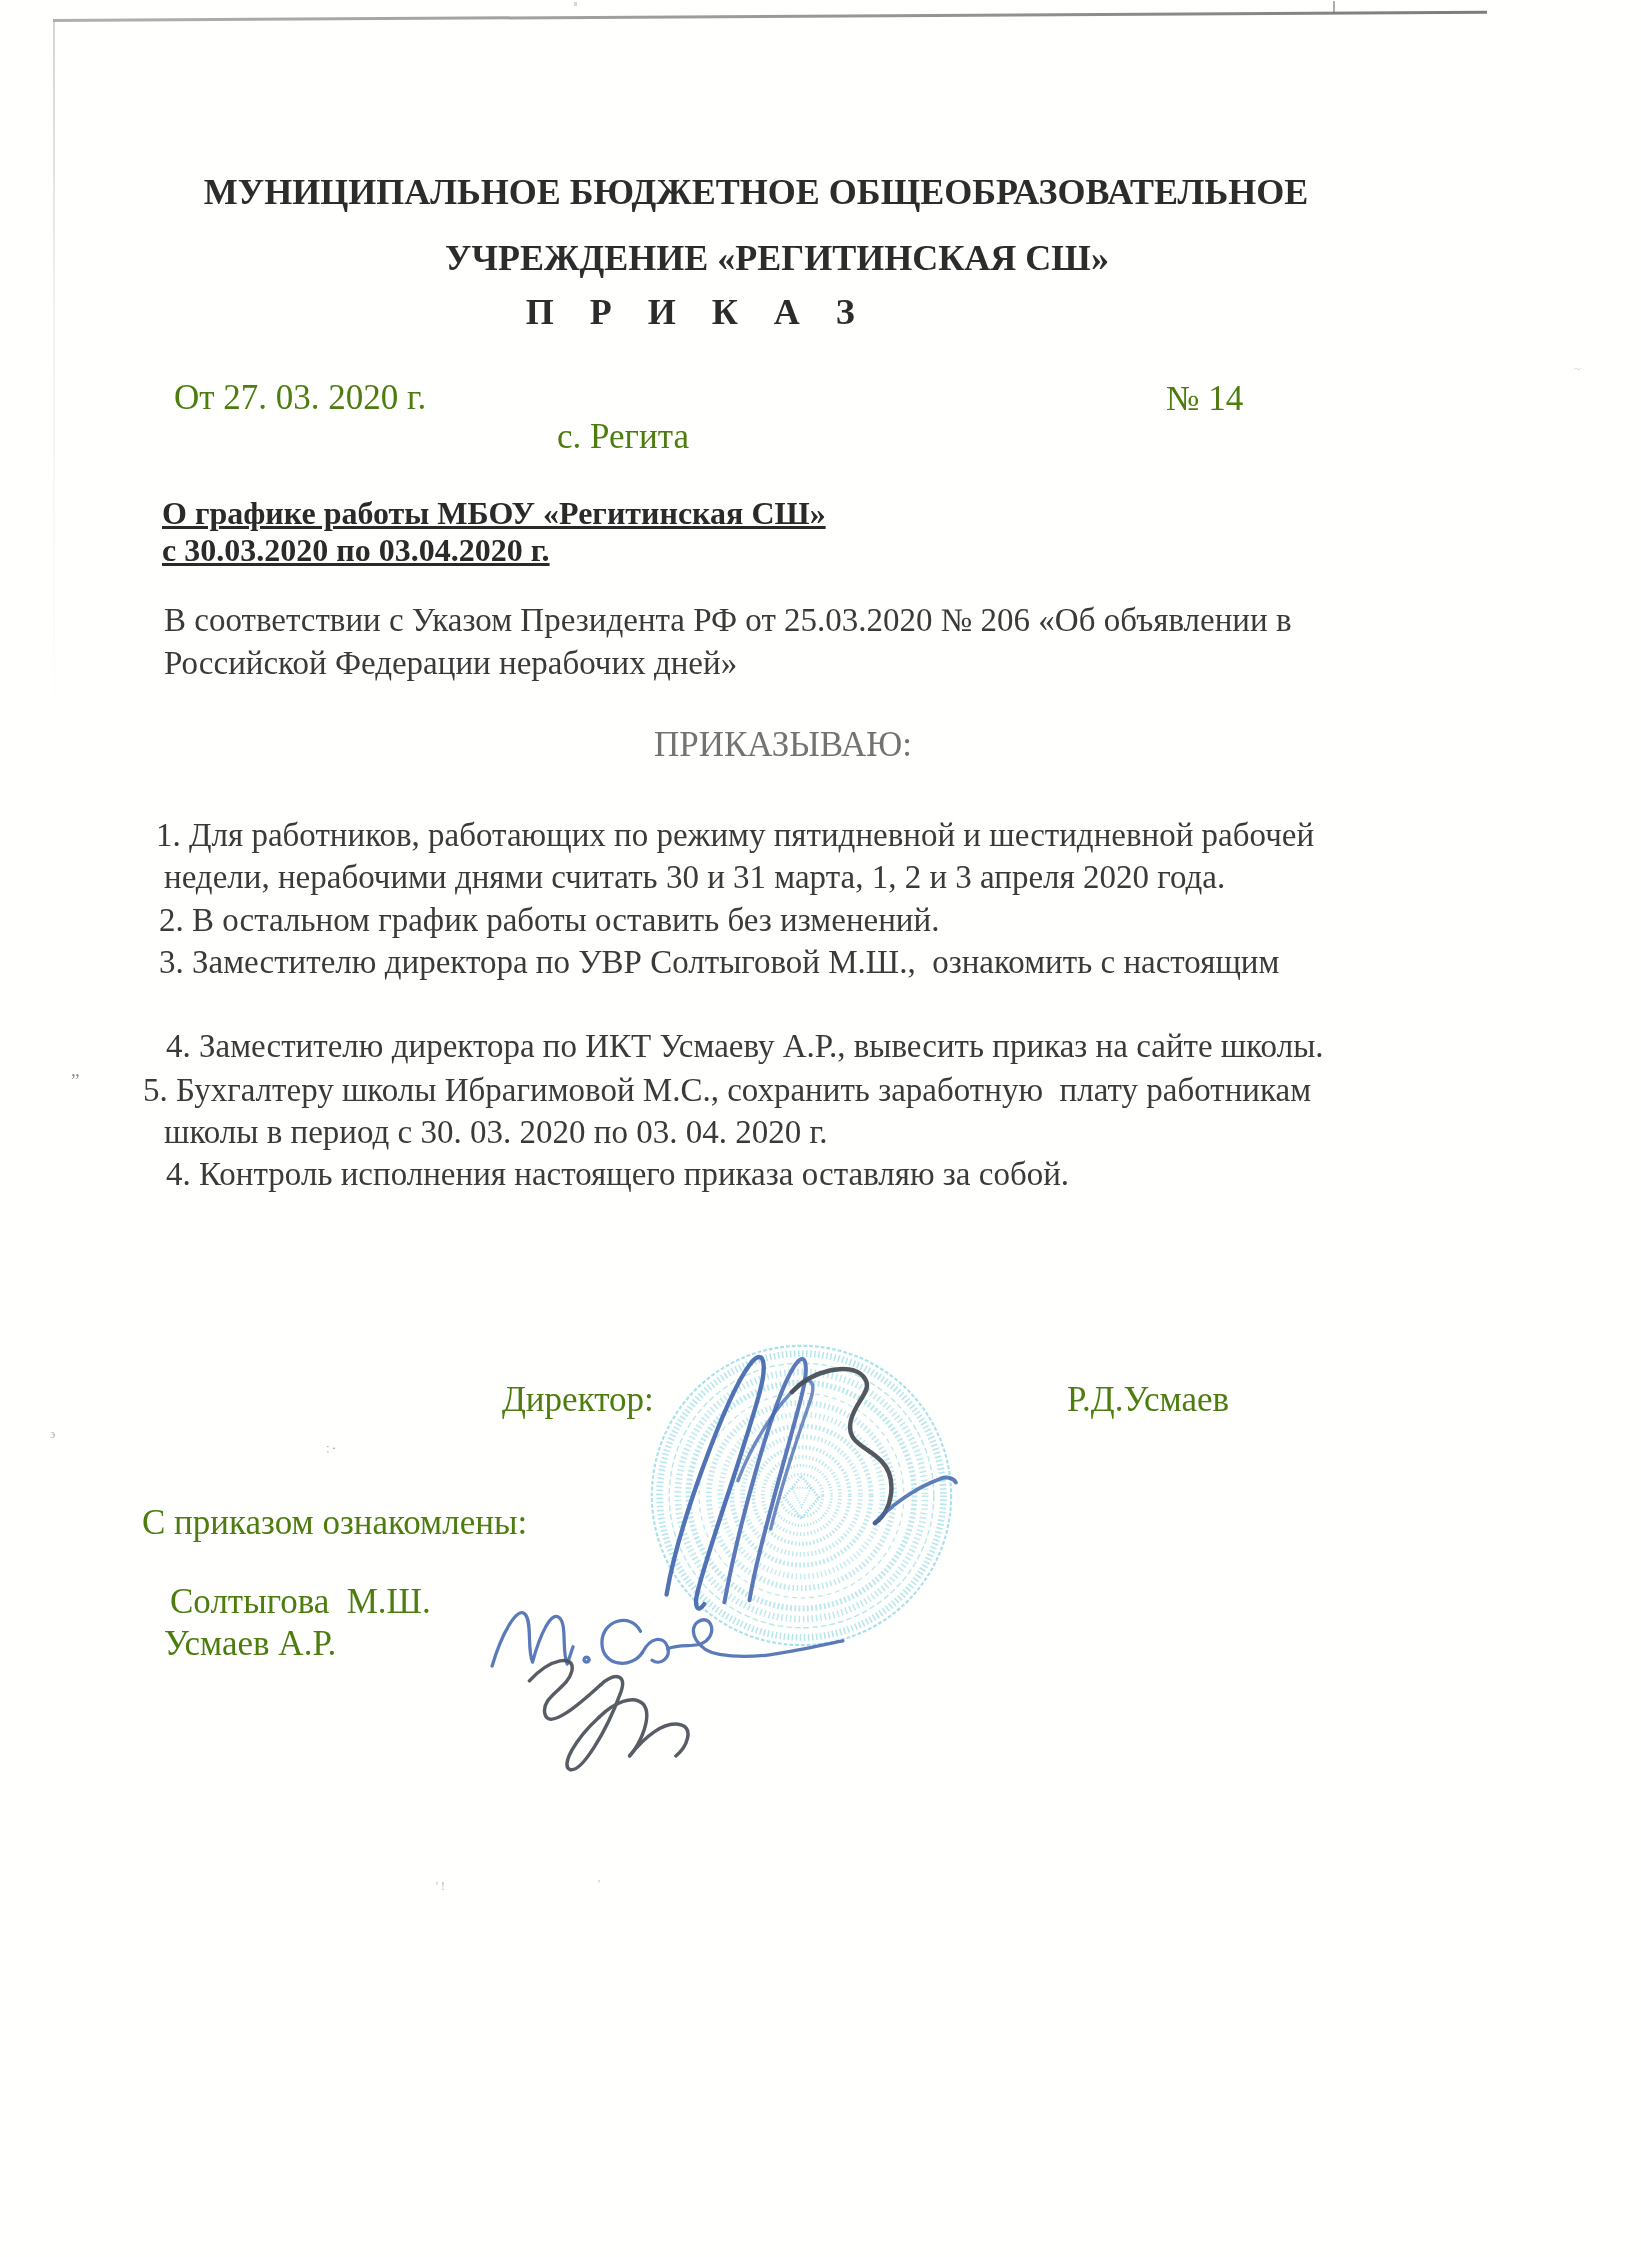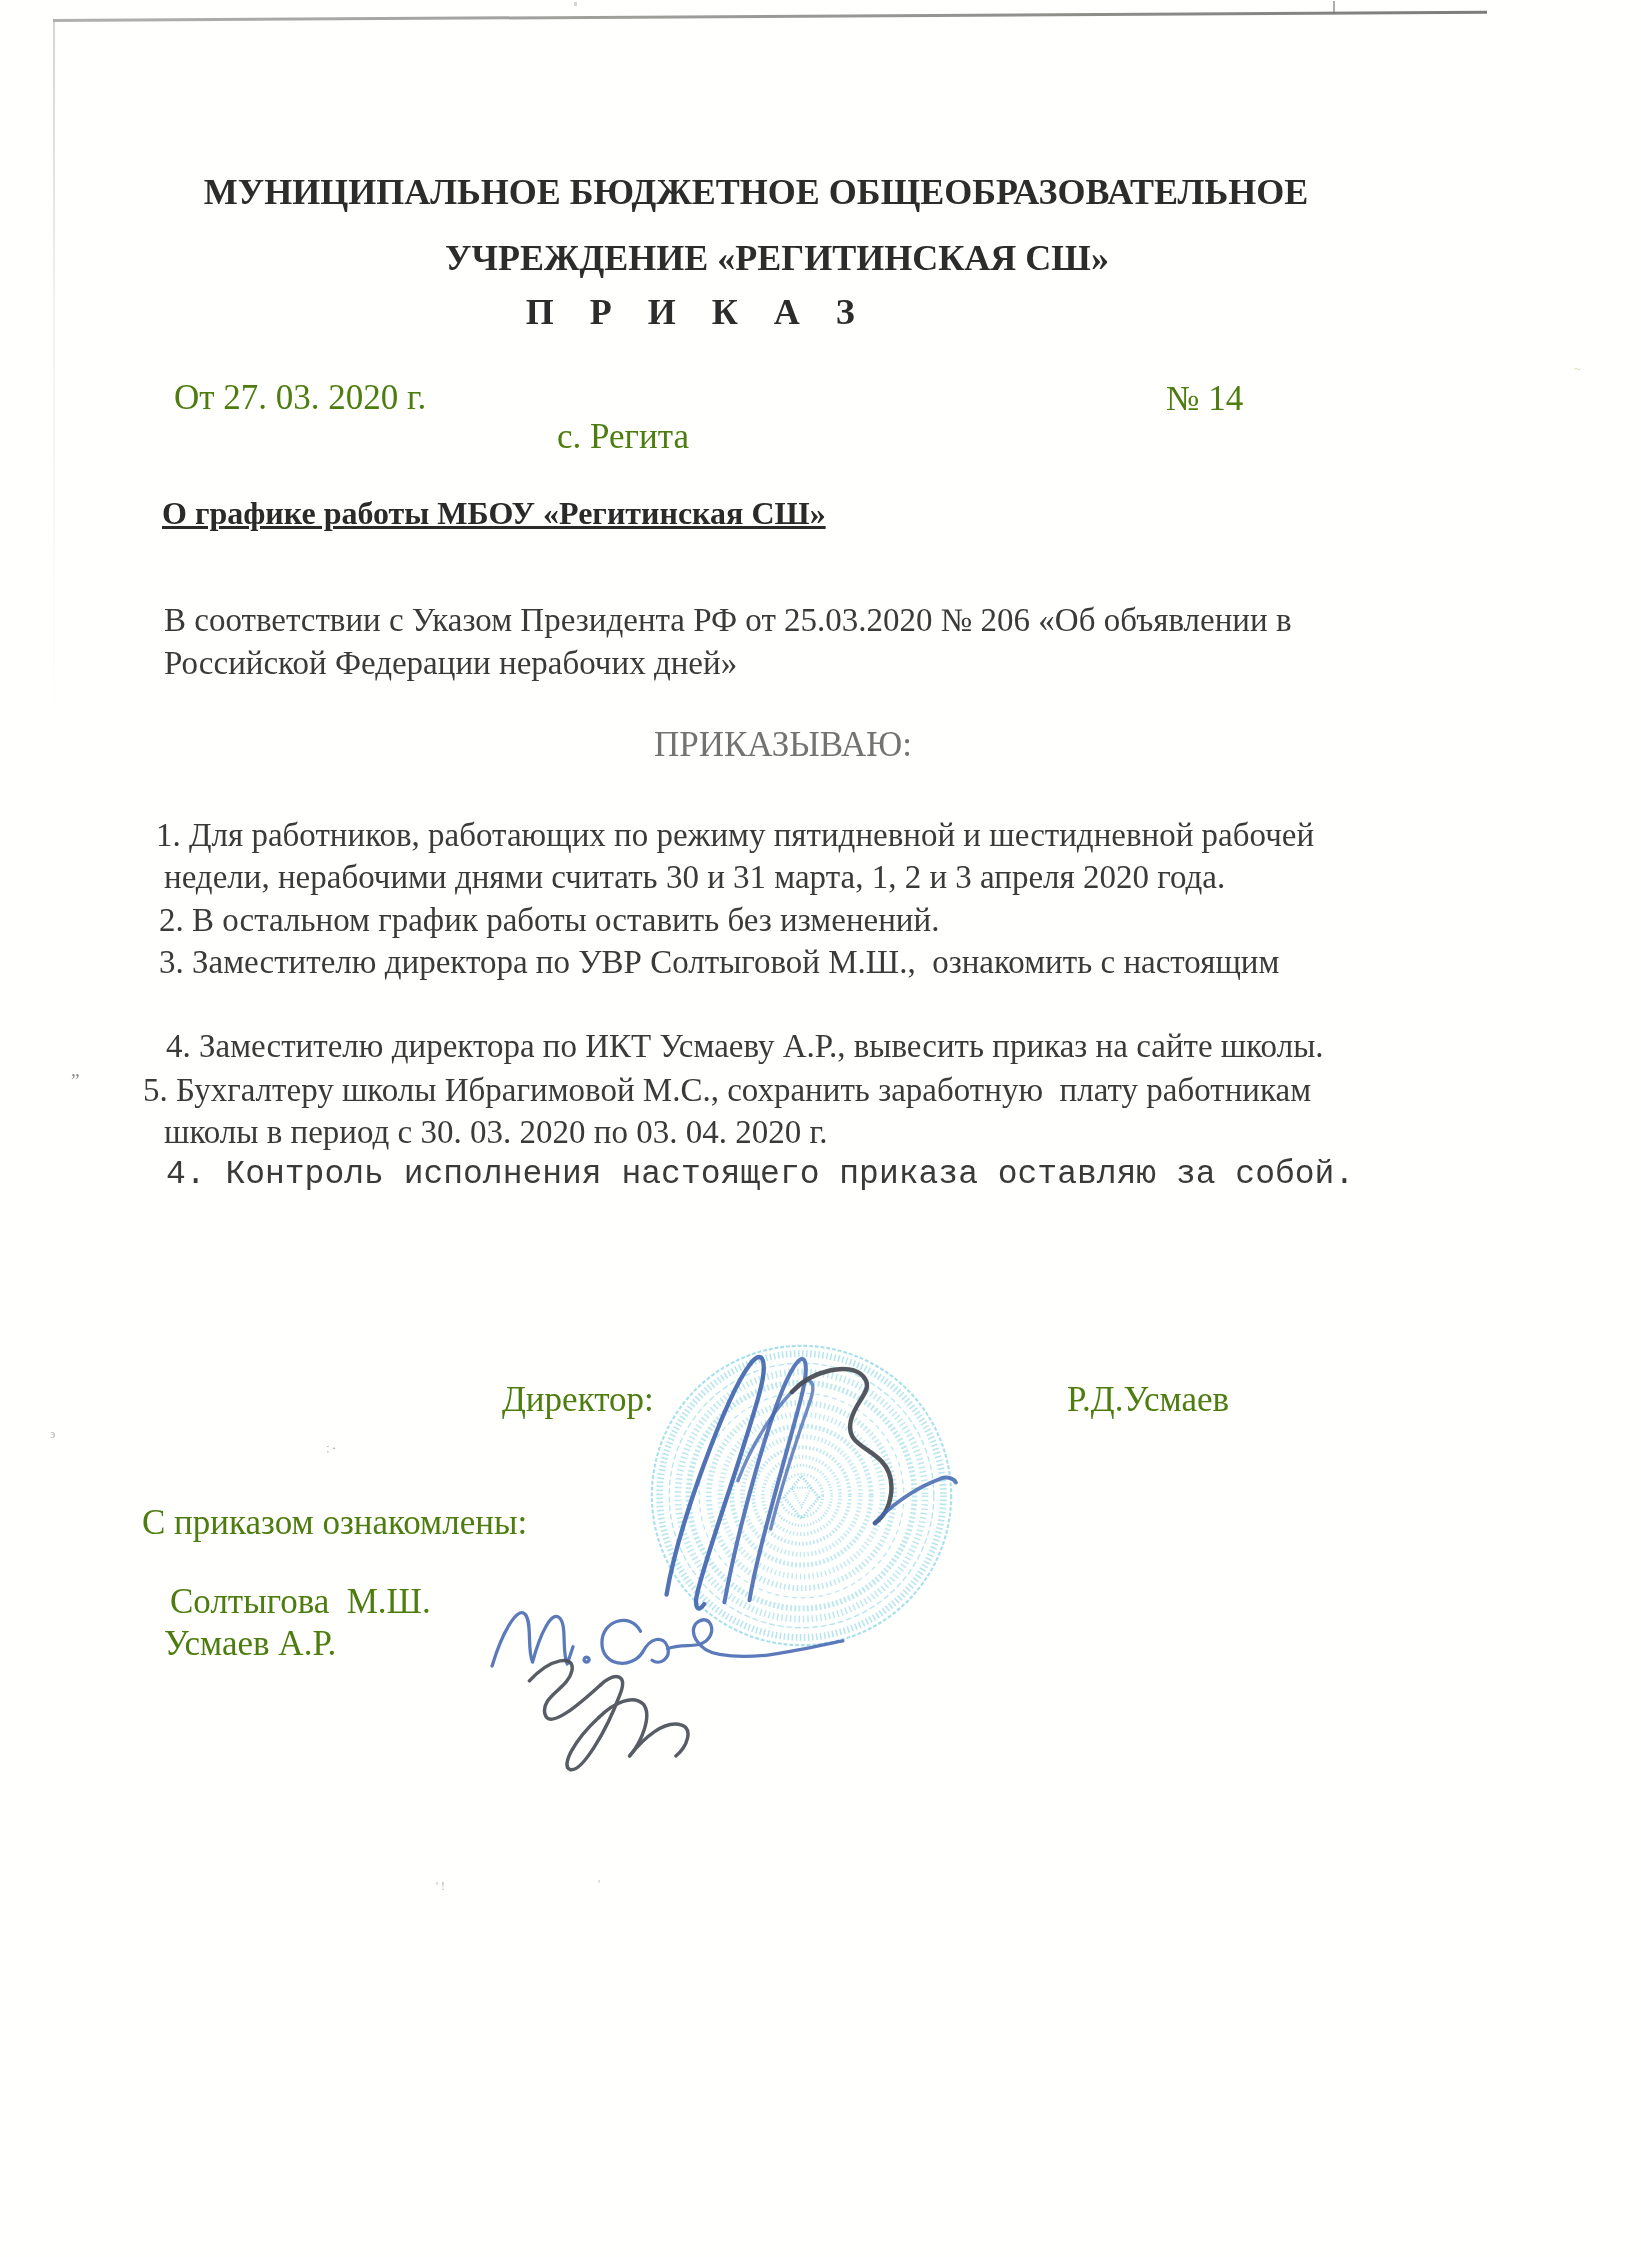--- a/index.html
+++ b/index.html
@@ -51,34 +51,35 @@
 
   <div class="abs ctr t37 b" style="left:756px;top:172px;">МУНИЦИПАЛЬНОЕ БЮДЖЕТНОЕ ОБЩЕОБРАЗОВАТЕЛЬНОЕ</div>
   <div class="abs ctr t37 b" style="left:777px;top:238px;">УЧРЕЖДЕНИЕ «РЕГИТИНСКАЯ СШ»</div>
   <div class="abs ctr t37 b sp" style="left:697px;top:292px;">П Р И К А З</div>
 
   <div class="abs t36" style="left:174px;top:377px;">От 27. 03. 2020 г.</div>
   <div class="abs t36" style="left:1166px;top:378px;">№ 14</div>
   <div class="abs t36" style="left:557px;top:416px;">с. Регита</div>
 
   <div class="abs t33 b" style="left:162px;top:493px;color:#2a2a2a;">О графике работы МБОУ «Регитинская СШ»</div>
+  <div class="abs t33 b" style="left:162px;top:530px;color:#2a2a2a;">с 30.03.2020 по 03.04.2020 г.</div>
 
   <div class="abs t34" style="left:164px;top:601px;">В соответствии с Указом Президента РФ от 25.03.2020 № 206 «Об объявлении в</div>
   <div class="abs t34" style="left:164px;top:644px;">Российской Федерации нерабочих дней»</div>
 
   <div class="abs t36" style="left:654px;top:724px;color:#737373;">ПРИКАЗЫВАЮ:</div>
 
   <div class="abs t34" style="left:156px;top:816px;">1. Для работников, работающих по режиму пятидневной и шестидневной рабочей</div>
   <div class="abs t34" style="left:164px;top:858px;">недели, нерабочими днями считать 30 и 31 марта, 1, 2 и 3 апреля 2020 года.</div>
   <div class="abs t34" style="left:159px;top:901px;">2. В остальном график работы оставить без изменений.</div>
   <div class="abs t34" style="left:159px;top:943px;">3. Заместителю директора по УВР Солтыговой М.Ш.,  ознакомить с настоящим</div>
   <div class="abs t34" style="left:166px;top:1027px;">4. Заместителю директора по ИКТ Усмаеву А.Р., вывесить приказ на сайте школы.</div>
   <div class="abs t34" style="left:143px;top:1071px;">5. Бухгалтеру школы Ибрагимовой М.С., сохранить заработную  плату работникам</div>
   <div class="abs t34" style="left:164px;top:1113px;">школы в период с 30. 03. 2020 по 03. 04. 2020 г.</div>
-  <div class="abs t34" style="left:166px;top:1155px;font-family:Liberation Mono, monospace;">4. Контроль исполнения настоящего приказа оставляю за собой.</div>
+  <div class="abs t34" style="left:166px;top:1155px;">4. Контроль исполнения настоящего приказа оставляю за собой.</div>
 
   <div class="abs t36" style="left:502px;top:1379px;">Директор:</div>
   <div class="abs t36" style="left:1067px;top:1379px;">Р.Д.Усмаев</div>
 
   <div class="abs" style="left:647px;top:1305px;opacity:.8;">
     <svg width="309" height="309" viewBox="0 0 320 320">
       <g fill="none" stroke="#59c5da">
         <circle cx="160" cy="160" r="155" stroke-width="2.2" stroke-dasharray="4 2" opacity=".65"></circle>
         <circle cx="160" cy="160" r="147" stroke-width="7" stroke-dasharray="1.6 2.6" opacity=".55"></circle>
         <circle cx="160" cy="160" r="137" stroke-width="1.4" stroke-dasharray="6 3" opacity=".55"></circle>

